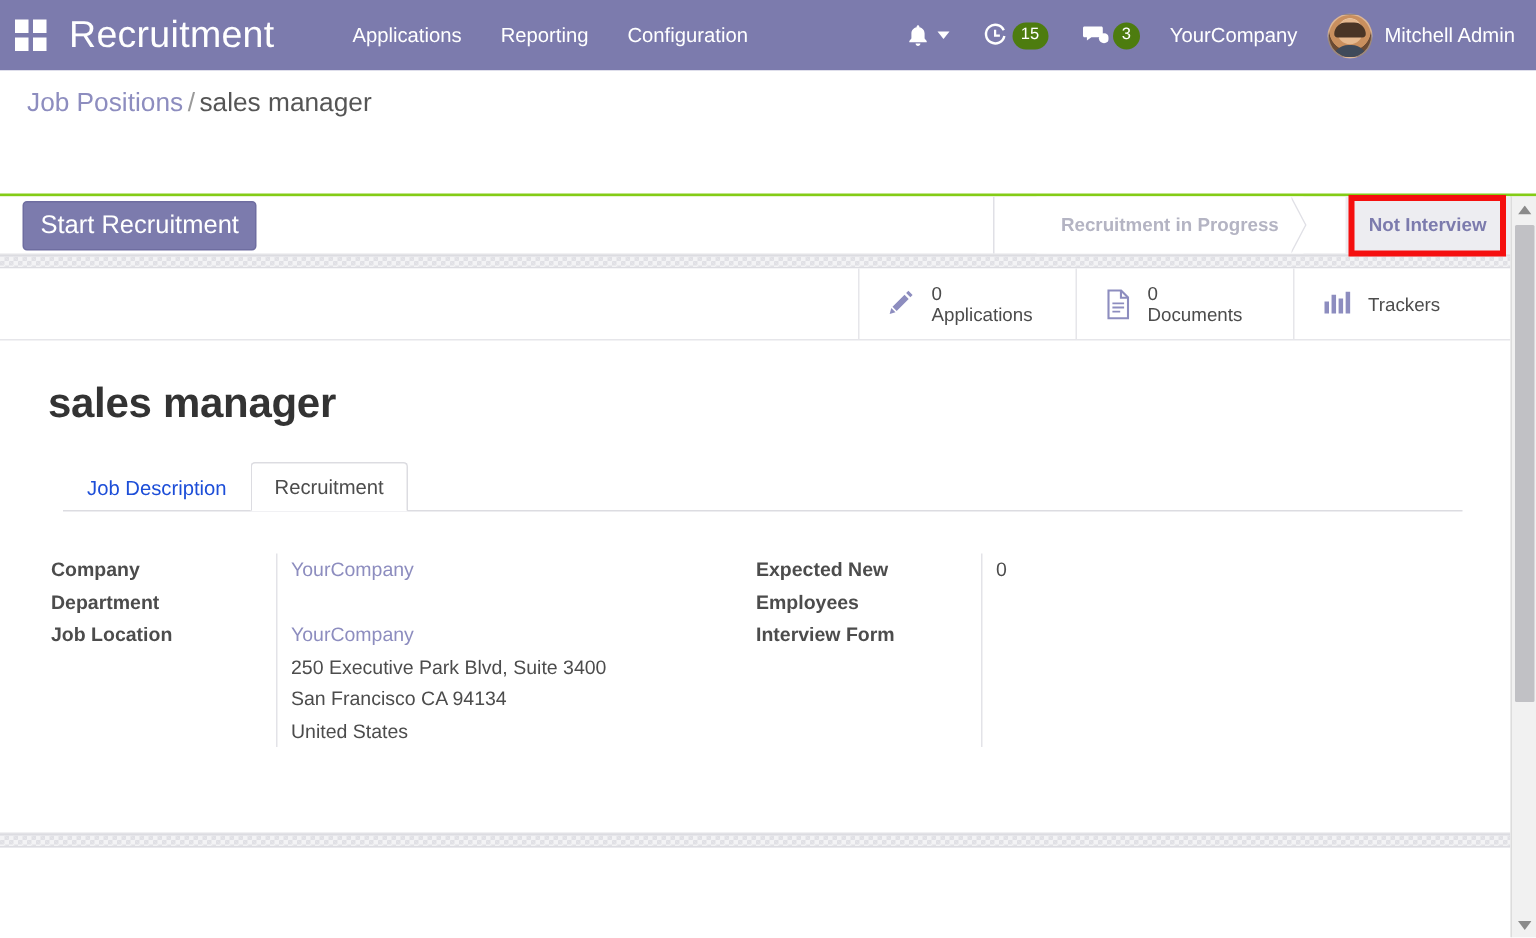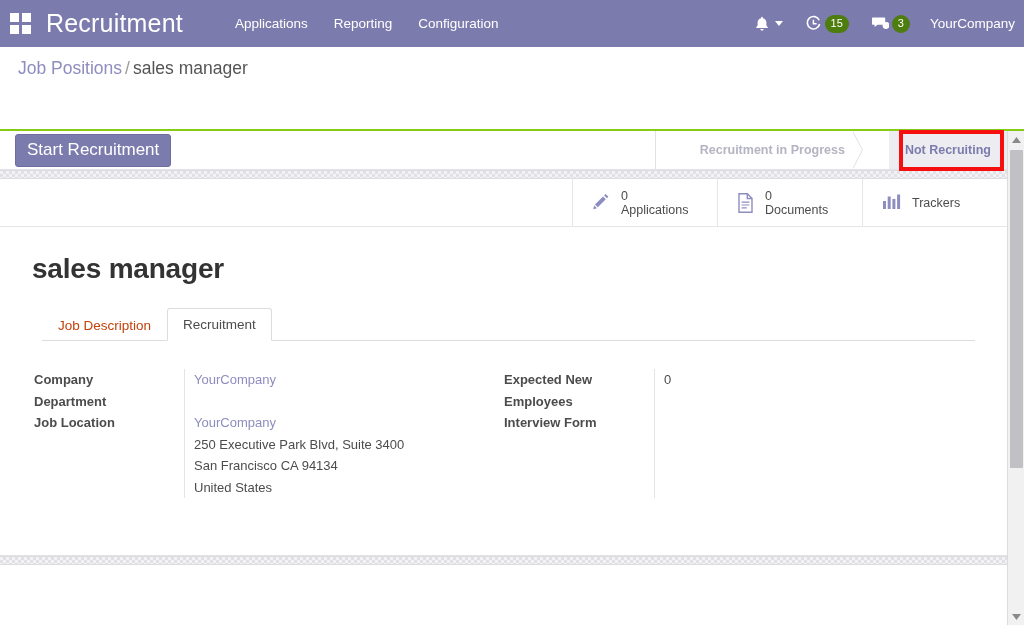--- a/index.html
+++ b/index.html
@@ -203,21 +203,21 @@
   .tabs {
     display: flex; align-items: flex-end;
     border-bottom: 1px solid #dcdce1; margin-bottom: 28px;
     position: relative; margin-left: 10px;
   }
   .tab {
     font-size: 13.5px; padding: 8px 15px 8px 15px; cursor: pointer;
     border: 1px solid transparent; border-bottom: none; position: relative;
     top: 1px; border-radius: 3px 3px 0 0;
   }
-  .tab.inactive { color: #c2410c; }
+  .tab.inactive { color: #1d4ed8; }
   .tab.active {
     color: #4c4c4c; background: #ffffff;
     border-color: #dcdce1; border-bottom: 1px solid #ffffff;
   }
 
   .fields { display: flex; padding-left: 2px; }
   .col { display: flex; }
   .col-left  { width: 470px; }
   .col-right { width: 430px; }
   .labels { width: 150px; padding-right: 10px; }
@@ -299,20 +299,28 @@
       <div class="nav-sysitem">
         <svg width="18" height="15" viewBox="0 0 18 15">
           <path fill="#ffffff" d="M1 1.6h11.2c.6 0 1 .4 1 1v5.2c0 .6-.4 1-1 1H5.6L2.6 11V8.8H1c-.6 0-1-.4-1-1V2.6c0-.6.4-1 1-1z" transform="translate(1,0)"></path>
           <circle fill="#ffffff" cx="15" cy="9.5" r="3.4"></circle>
         </svg>
         <span class="badge-pill">3</span>
       </div>
 
       <div class="company-name">YourCompany</div>
 
+      <div class="nav-sysitem" style="padding-right:14px;">
+        <span class="avatar">
+          <span class="face"></span>
+            <span class="hair"></span>
+            <span class="body"></span>
+        </span>
+        <span class="user-name">Mitchell Admin</span>
+      </div>
     </div>
   </div>
 
   <div class="control-panel">
     <div class="breadcrumb">
       <span class="bc-link">Job Positions</span><span class="bc-sep">/</span><span class="bc-active">sales manager</span>
     </div>
 
     <div class="btn-row">
       <div class="btn btn-primary">Edit</div>
@@ -343,21 +351,21 @@
     </div>
   </div>
 
   <div class="form-area">
 
     <div class="statusbar">
       <div class="start-recruit-btn">Start Recruitment</div>
       <div class="status-steps">
         <div class="step-divider"></div>
         <div class="step inactive">Recruitment in Progress</div>
-        <div class="step active">Not Recruiting</div>
+        <div class="step active">Not Interview</div>
       </div>
     </div>
 
     <div class="hatch"></div>
 
     <div class="sheet">
 
       <div class="stat-row">
         <div class="stat-btn">
           <span class="stat-icon">

